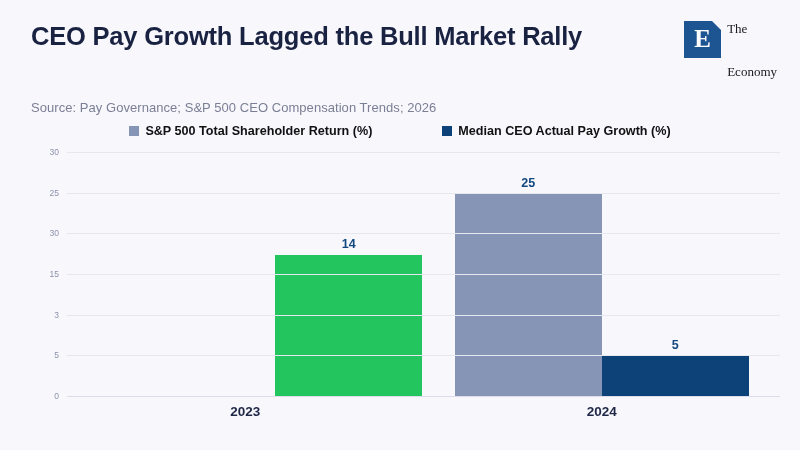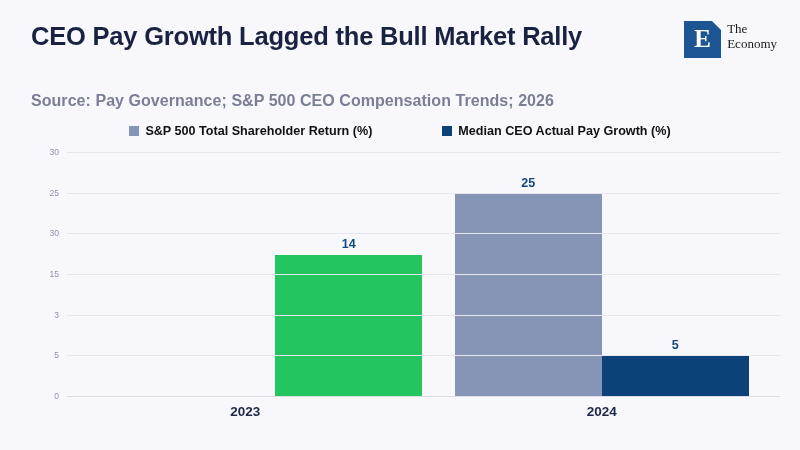--- a/index.html
+++ b/index.html
@@ -80,30 +80,29 @@
     border-left: 9px solid transparent;
   }
   .brand-text {
     font-family: "Liberation Serif", serif;
     font-size: 13px;
     line-height: 1.12;
     color: #1a1a1a;
     padding-top: 1px;
   }
   .brand-text .l1 { display: block; }
-  .brand-text .l2 { display: block; }
+  .brand-text .l2 { display: block; margin-top: 28px; }
 
   .source {
     position: absolute;
     left: 31px;
-    top: 92px;
-    font-size: 16px;
+    top: 100px;
+    font-size: 13px;
     color: #7a7f95;
     letter-spacing: 0.05px;
-    font-weight: bold;
   }
 
   
   .legend {
     position: absolute;
     left: 0;
     top: 124px;
     width: 800px;
     display: flex;
     justify-content: center;

